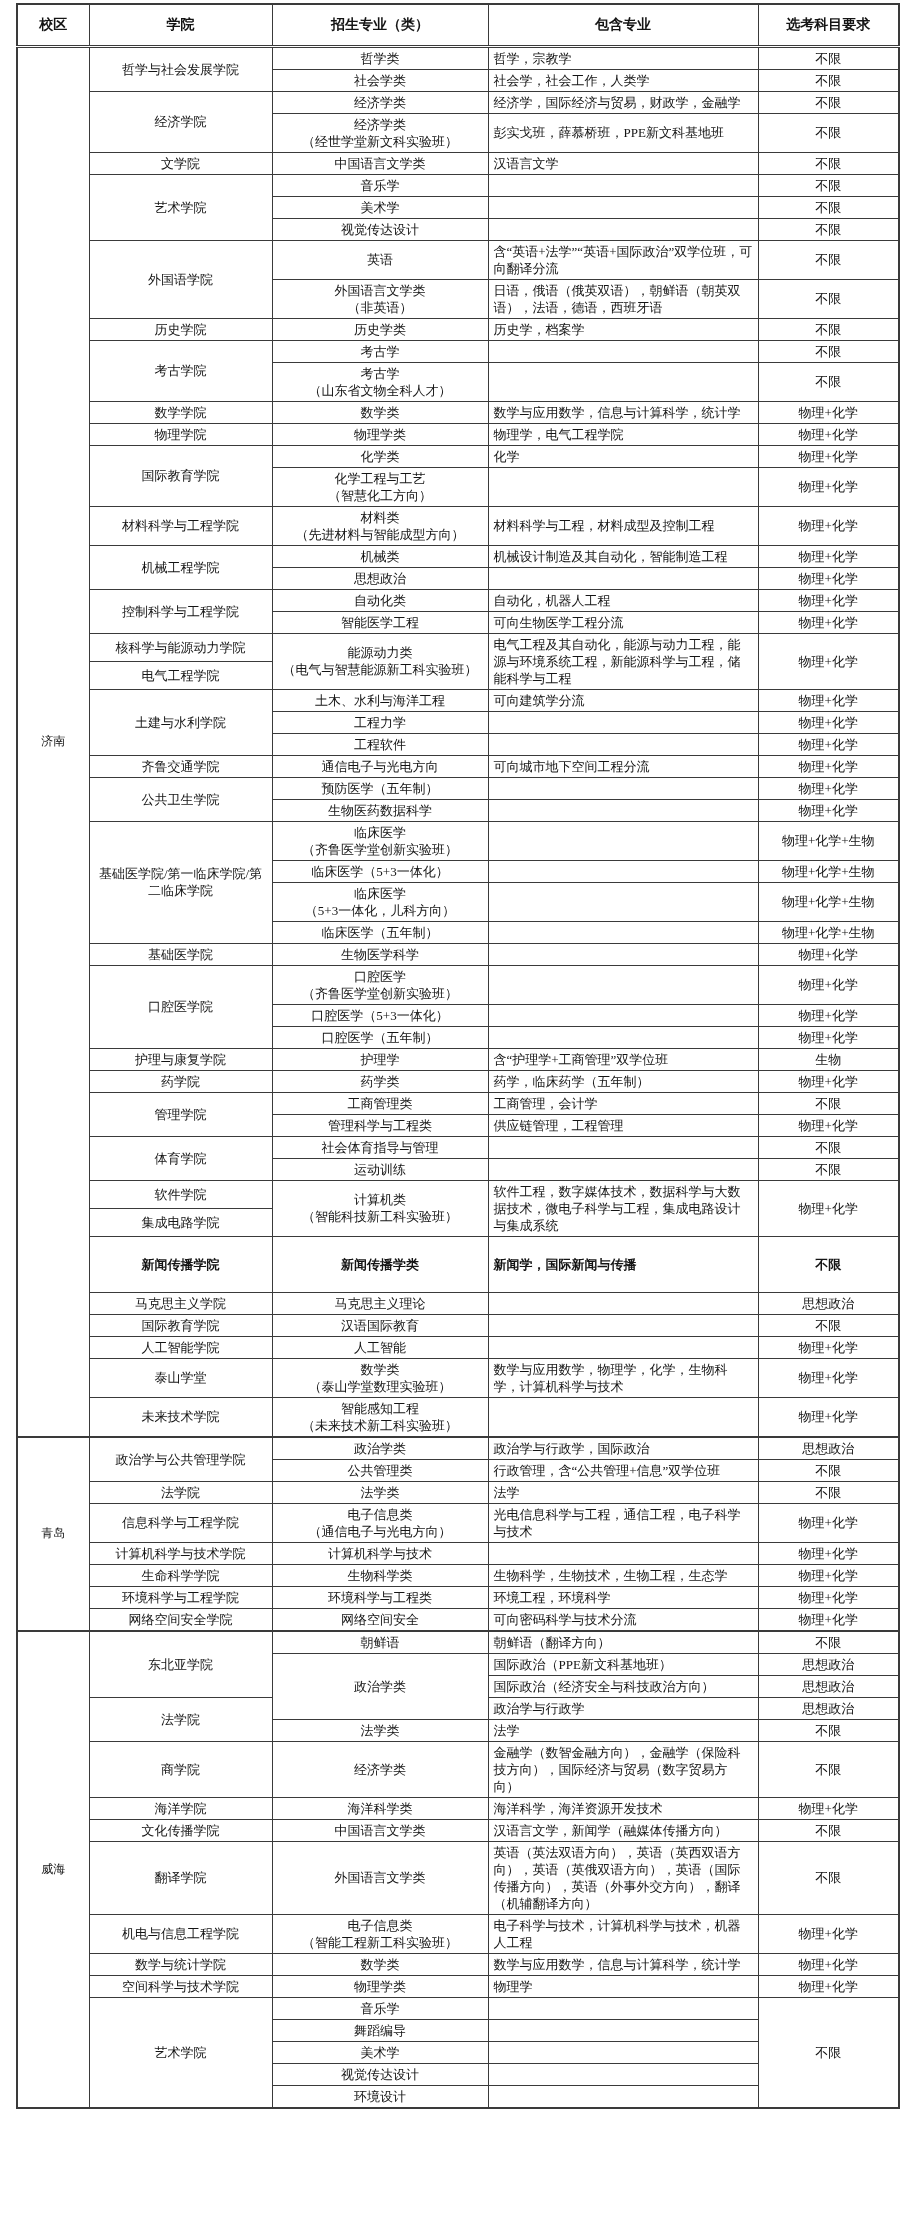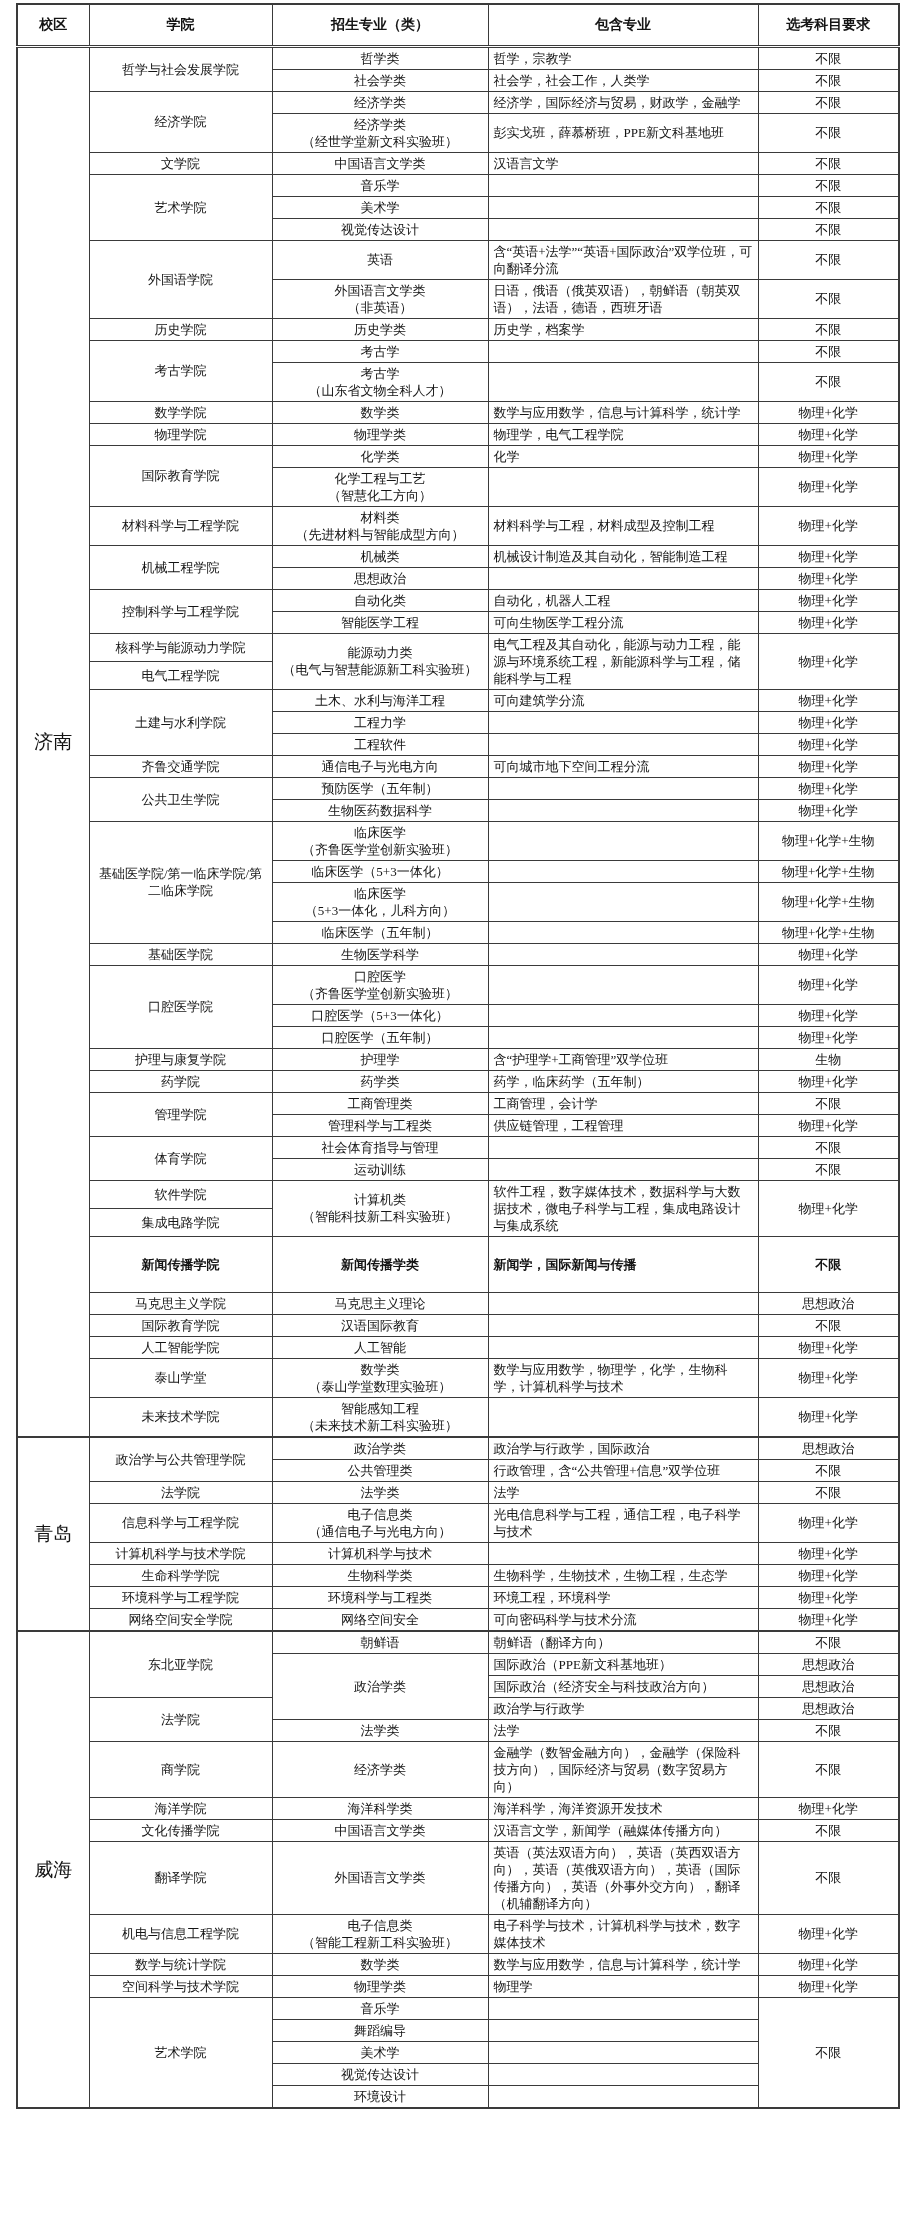--- a/index.html
+++ b/index.html
@@ -6,21 +6,21 @@
     font-family:"Liberation Serif","DejaVu Serif",serif;}
   .page{width:900px;min-height:2217px;box-sizing:border-box;
     padding:3px 12px 2px 16px;background:#fff;}
   table.adm{border-collapse:collapse;table-layout:fixed;width:882px;
     border:2px solid #3a3a3a;}
   th,td{border:1px solid #3a3a3a;padding:2px 5px;font-size:13px;line-height:17px;
     text-align:center;vertical-align:middle;word-break:break-all;
     box-sizing:border-box;}
   thead th{font-weight:bold;font-size:14px;height:42px;
     border-bottom:3px double #3a3a3a;}
-  td.col-0{font-size:19px;margin-left:32px;}
+  td.col-0{font-size:12px;margin-left:32px;}
   td.col-2{white-space:pre-line;}
   td.col-3{text-align:left;}
   tr.campus-start td{border-top:2px solid #3a3a3a;}
   tr.tall td{height:56px;font-weight:bold;}
 </style>
 </head>
 <body>
 
 <div class="page">
   <table class="adm">
@@ -437,21 +437,21 @@
         <tr>
           <td class="col-1">翻译学院</td>
           <td class="col-2">外国语言文学类</td>
           <td class="col-3">英语（英法双语方向），英语（英西双语方向），英语（英俄双语方向），英语（国际传播方向），英语（外事外交方向），翻译（机辅翻译方向）</td>
           <td class="col-4">不限</td>
         </tr>
         <tr>
           <td class="col-1">机电与信息工程学院</td>
           <td class="col-2">电子信息类
 （智能工程新工科实验班）</td>
-          <td class="col-3">电子科学与技术，计算机科学与技术，数字媒体技术</td>
+          <td class="col-3">电子科学与技术，计算机科学与技术，机器人工程</td>
           <td class="col-4">物理+化学</td>
         </tr>
         <tr>
           <td class="col-1">数学与统计学院</td>
           <td class="col-2">数学类</td>
           <td class="col-3">数学与应用数学，信息与计算科学，统计学</td>
           <td class="col-4">物理+化学</td>
         </tr>
         <tr>
           <td class="col-1">空间科学与技术学院</td>

